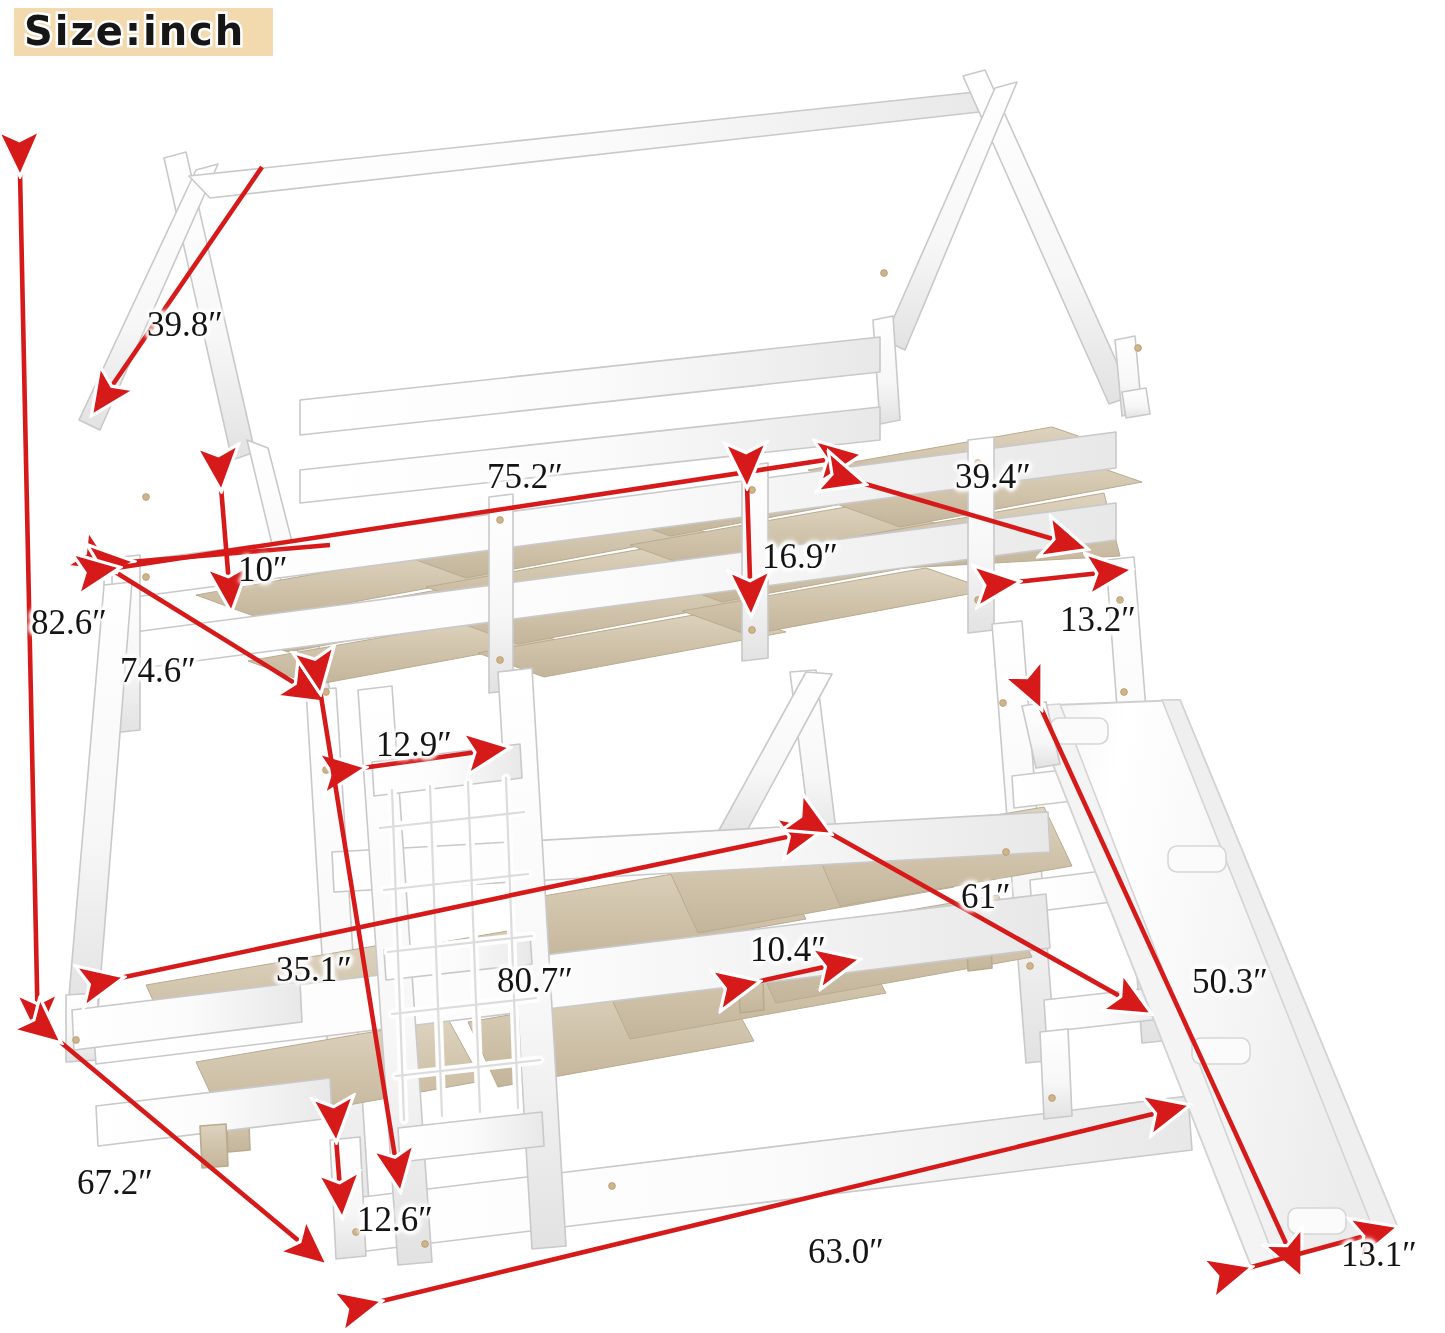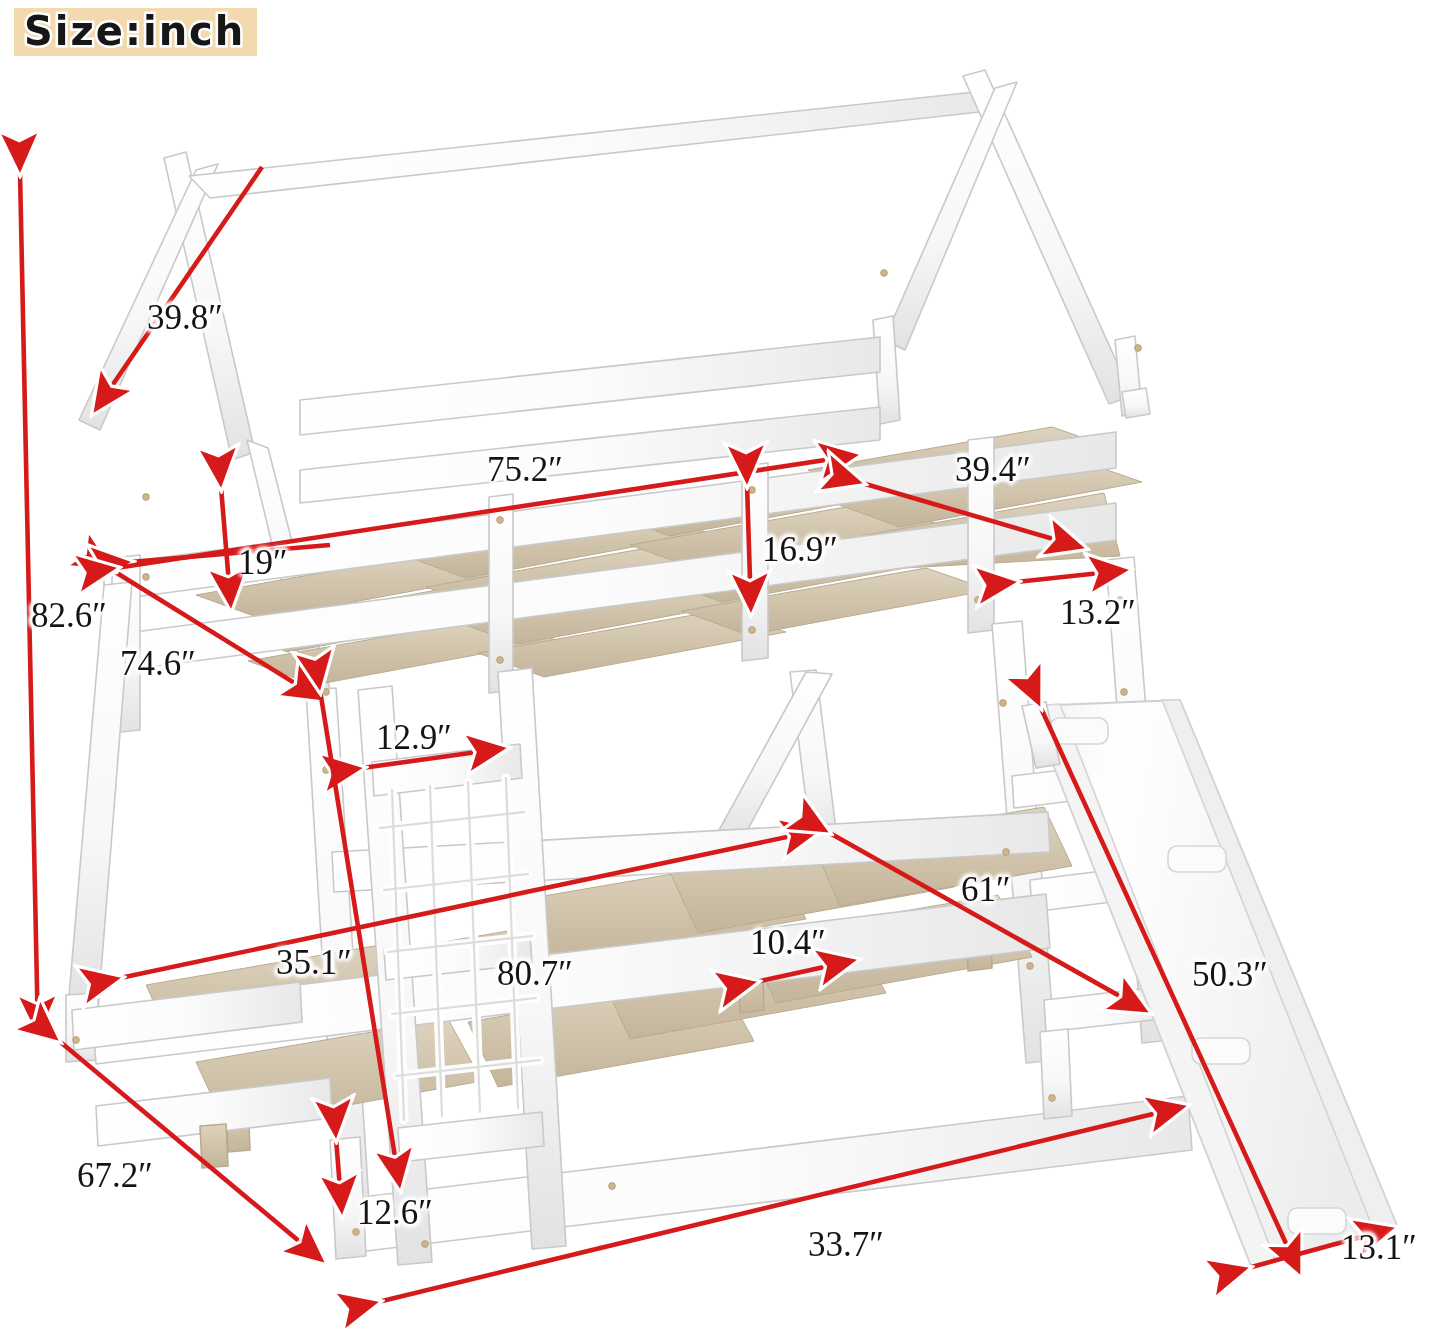--- a/index.html
+++ b/index.html
@@ -3,37 +3,37 @@
 <meta charset="utf-8">
 <style>
   html,body{margin:0;padding:0;background:#ffffff;}
   body{width:1445px;height:1333px;position:relative;overflow:hidden;
        font-family:"Liberation Sans",sans-serif;}
   #stage{position:absolute;left:0;top:0;width:1445px;height:1333px;background:#fff;}
   #art{position:absolute;left:0;top:0;}
 
   
   .banner{position:absolute;left:14px;top:8px;
-          background:#f3d9ae;padding:3px 12px 5px 10px;
+          background:#f3d9ae;padding:3px 28px 5px 10px;
           display:flex;align-items:flex-end;}
   .banner span{font-family:"DejaVu Sans",sans-serif;
           font-size:40px;font-weight:700;color:#161616;
           letter-spacing:2px;line-height:1;
           -webkit-text-stroke:5px #ffffff;paint-order:stroke fill;}
 
   
   .dim{position:absolute;
        font-family:"Liberation Serif",serif;
        font-size:35px;font-weight:500;color:#141414;
        white-space:nowrap;line-height:1;
        text-shadow:
          3px 0 3px #fff, -3px 0 3px #fff, 0 3px 3px #fff, 0 -3px 3px #fff,
          2px 2px 3px #fff, -2px -2px 3px #fff, 2px -2px 3px #fff, -2px 2px 3px #fff,
          4px 0 5px #fff, -4px 0 5px #fff, 0 4px 5px #fff, 0 -4px 5px #fff;
-       pointer-events:none;}
+       pointer-events:none;margin-top:7px;}
 </style>
 </head>
 <body>
 
 <div id="stage">
 
   <svg id="art" width="1445" height="1333" viewBox="0 0 1445 1333">
 
     <defs>
       <marker id="ah" markerWidth="11" markerHeight="11" refX="9.4" refY="5.5" orient="auto" markerUnits="strokeWidth">
@@ -276,28 +276,28 @@
   </svg>
 
   <div class="banner">
     <span>Size:inch</span>
   </div>
 
   <div class="dim" style="left:147px;top:300px">39.8″</div>
   <div class="dim" style="left:31px;top:598px">82.6″</div>
   <div class="dim" style="left:487px;top:452px">75.2″</div>
   <div class="dim" style="left:955px;top:452px">39.4″</div>
-  <div class="dim" style="left:238px;top:545px">19″</div>
+  <div class="dim" style="left:238px;top:545px">10″</div>
   <div class="dim" style="left:762px;top:532px">16.9″</div>
   <div class="dim" style="left:1060px;top:595px">13.2″</div>
   <div class="dim" style="left:120px;top:646px">74.6″</div>
   <div class="dim" style="left:376px;top:720px">12.9″</div>
   <div class="dim" style="left:497px;top:956px">80.7″</div>
   <div class="dim" style="left:961px;top:872px">61″</div>
   <div class="dim" style="left:750px;top:925px">10.4″</div>
   <div class="dim" style="left:1192px;top:957px">50.3″</div>
   <div class="dim" style="left:276px;top:945px">35.1″</div>
   <div class="dim" style="left:77px;top:1158px">67.2″</div>
   <div class="dim" style="left:357px;top:1195px">12.6″</div>
-  <div class="dim" style="left:808px;top:1227px">33.7″</div>
+  <div class="dim" style="left:808px;top:1227px">63.0″</div>
   <div class="dim" style="left:1341px;top:1230px">13.1″</div>
 
 </div>
 
 </body></html>

